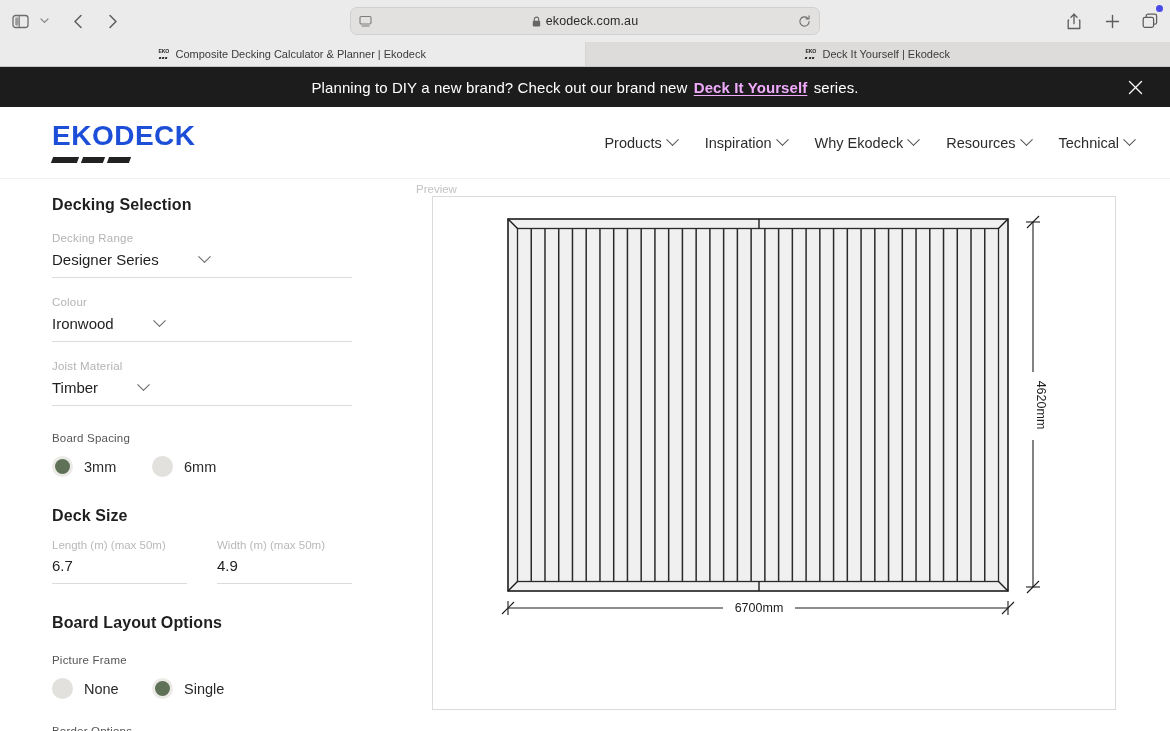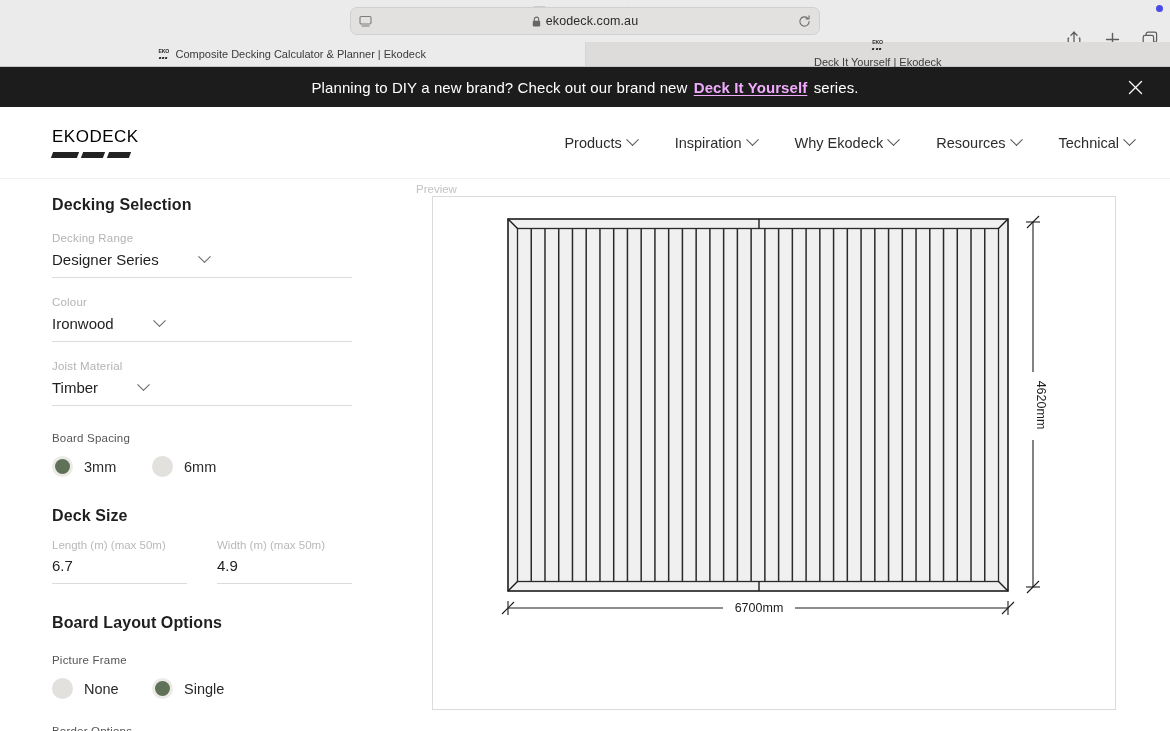--- a/index.html
+++ b/index.html
@@ -16,21 +16,20 @@
     background: #ecebeb;
     border-bottom: 1px solid #c9c7c6;
     position: relative;
   }
   .chrome-toolbar {
     height: 42px;
     display: flex;
     align-items: center;
     padding: 0 6px;
     position: relative;
-    flex-direction: column;
   }
   .chrome-left { display: flex; align-items: center; gap: 2px; }
   .icon-btn {
     width: 28px; height: 26px;
     display: flex; align-items: center; justify-content: center;
     color: #6d6d6d;
   }
   .icon-btn svg { display: block; }
   .sidebar-chevron { width: 16px; color: #8a8a8a; display:flex; align-items:center; justify-content:center;}
   .nav-arrows { display: flex; align-items: center; margin-left: 10px; gap: 6px; }
@@ -81,21 +80,21 @@
     flex: 1 1 0;
     display: flex; align-items: center; justify-content: center;
     gap: 6px;
     font-size: 11px;
     color: #3b3b3b;
     border-right: 1px solid #d6d4d3;
     position: relative;
   }
   .tab.inactive { background: #ecebeb; }
   .tab.active { background: #dedcda; }
-  .tab:last-child { border-right: none; flex-direction: column; }
+  .tab:last-child { border-right: none; }
   .favicon {
     width: 11px; height: 10px;
     display: flex; flex-direction: column; justify-content: space-between;
     flex: none;
   }
   .favicon .fv-top {
     font-size: 5.2px; line-height: 5px; font-weight: 700;
     letter-spacing: -0.2px; color: #2a2a2a;
   }
   .favicon .fv-bars { display: flex; gap: 1px; }
@@ -132,33 +131,33 @@
     background: #fff;
     display: flex; align-items: center;
     position: relative;
     border-bottom: 1px solid #f0f0f0;
   }
   .logo {
     margin-left: 52px;
     width: 126px;
   }
   .logo-word {
-    font-size: 17px; font-weight: 400; letter-spacing: 0.5px;
-    color: #000000; line-height: 1;
+    font-size: 28px; font-weight: 700; letter-spacing: 0.5px;
+    color: #1d4ed8; line-height: 1;
     font-family: "Liberation Sans", sans-serif;
   }
   .logo-bars { display: flex; gap: 4px; margin-top: 7px; }
   .logo-bars i {
     display: block; width: 22px; height: 6px; background: #222;
     transform: skewX(-20deg);
   }
   .logo-bars i:first-child { width: 26px; }
 
   .mainnav {
-    display: flex; align-items: center; gap: 38px;
+    display: flex; align-items: center; gap: 28px;
     margin-left: auto; margin-right: 0;
     padding-right: 36px;
   }
   .navitem {
     display: flex; align-items: center; gap: 6px;
     font-size: 14.5px; color: #2c2c2c;
     white-space: nowrap;
   }
   .chev {
     width: 9px; height: 9px;

